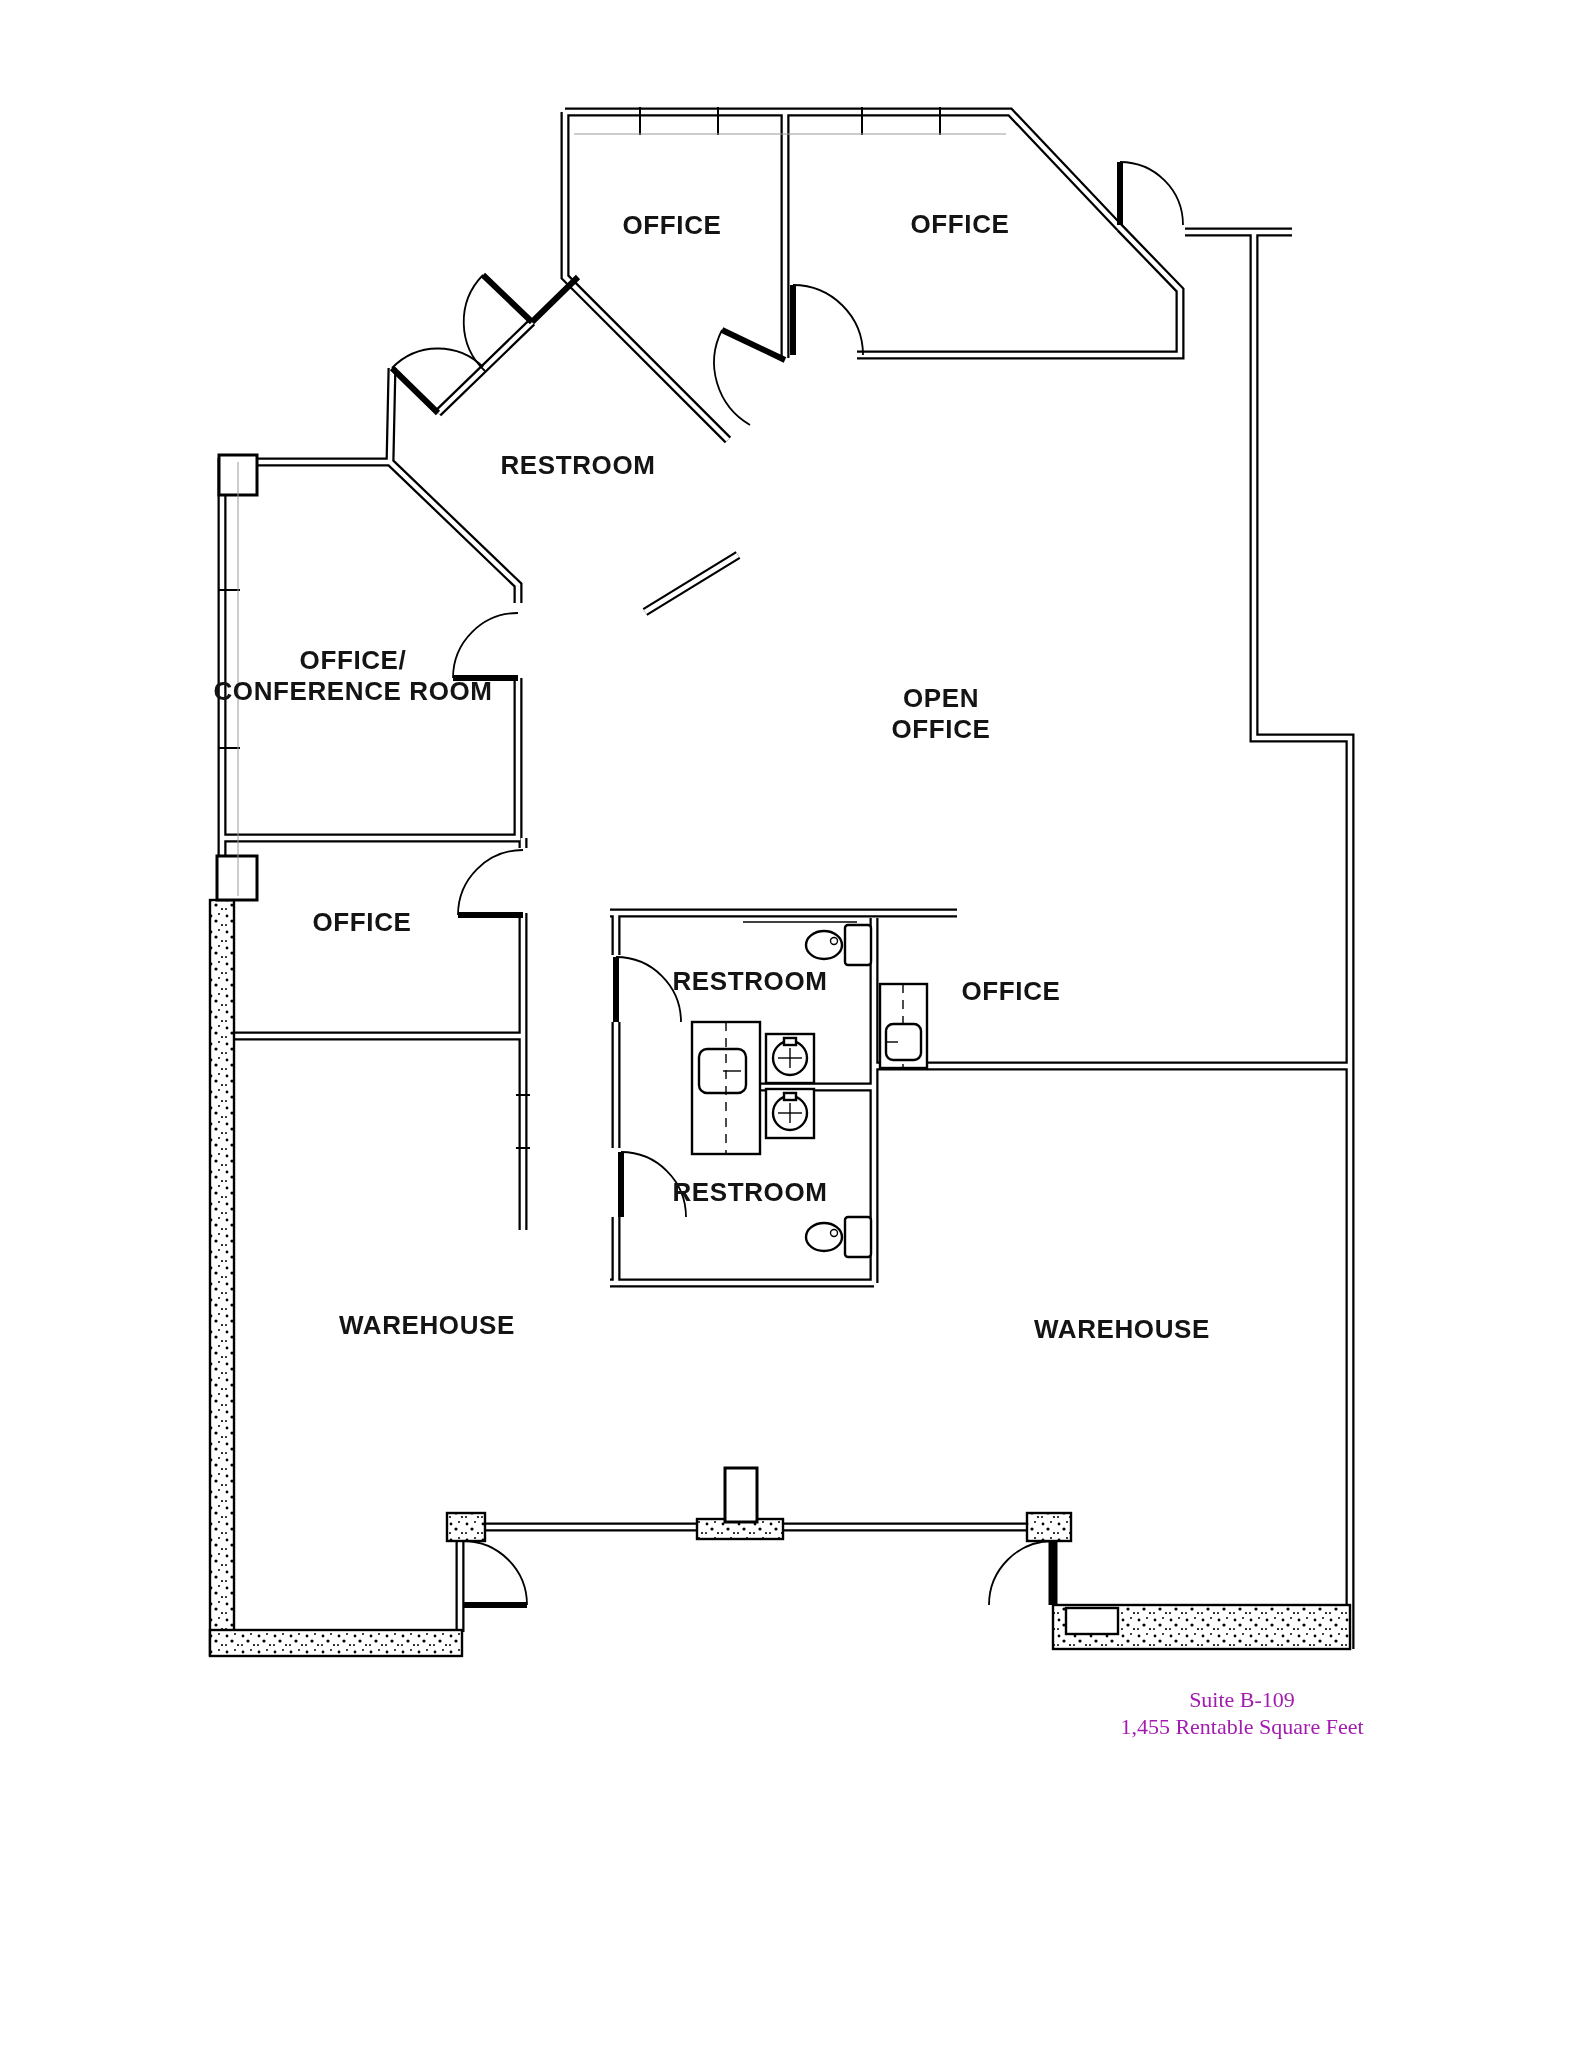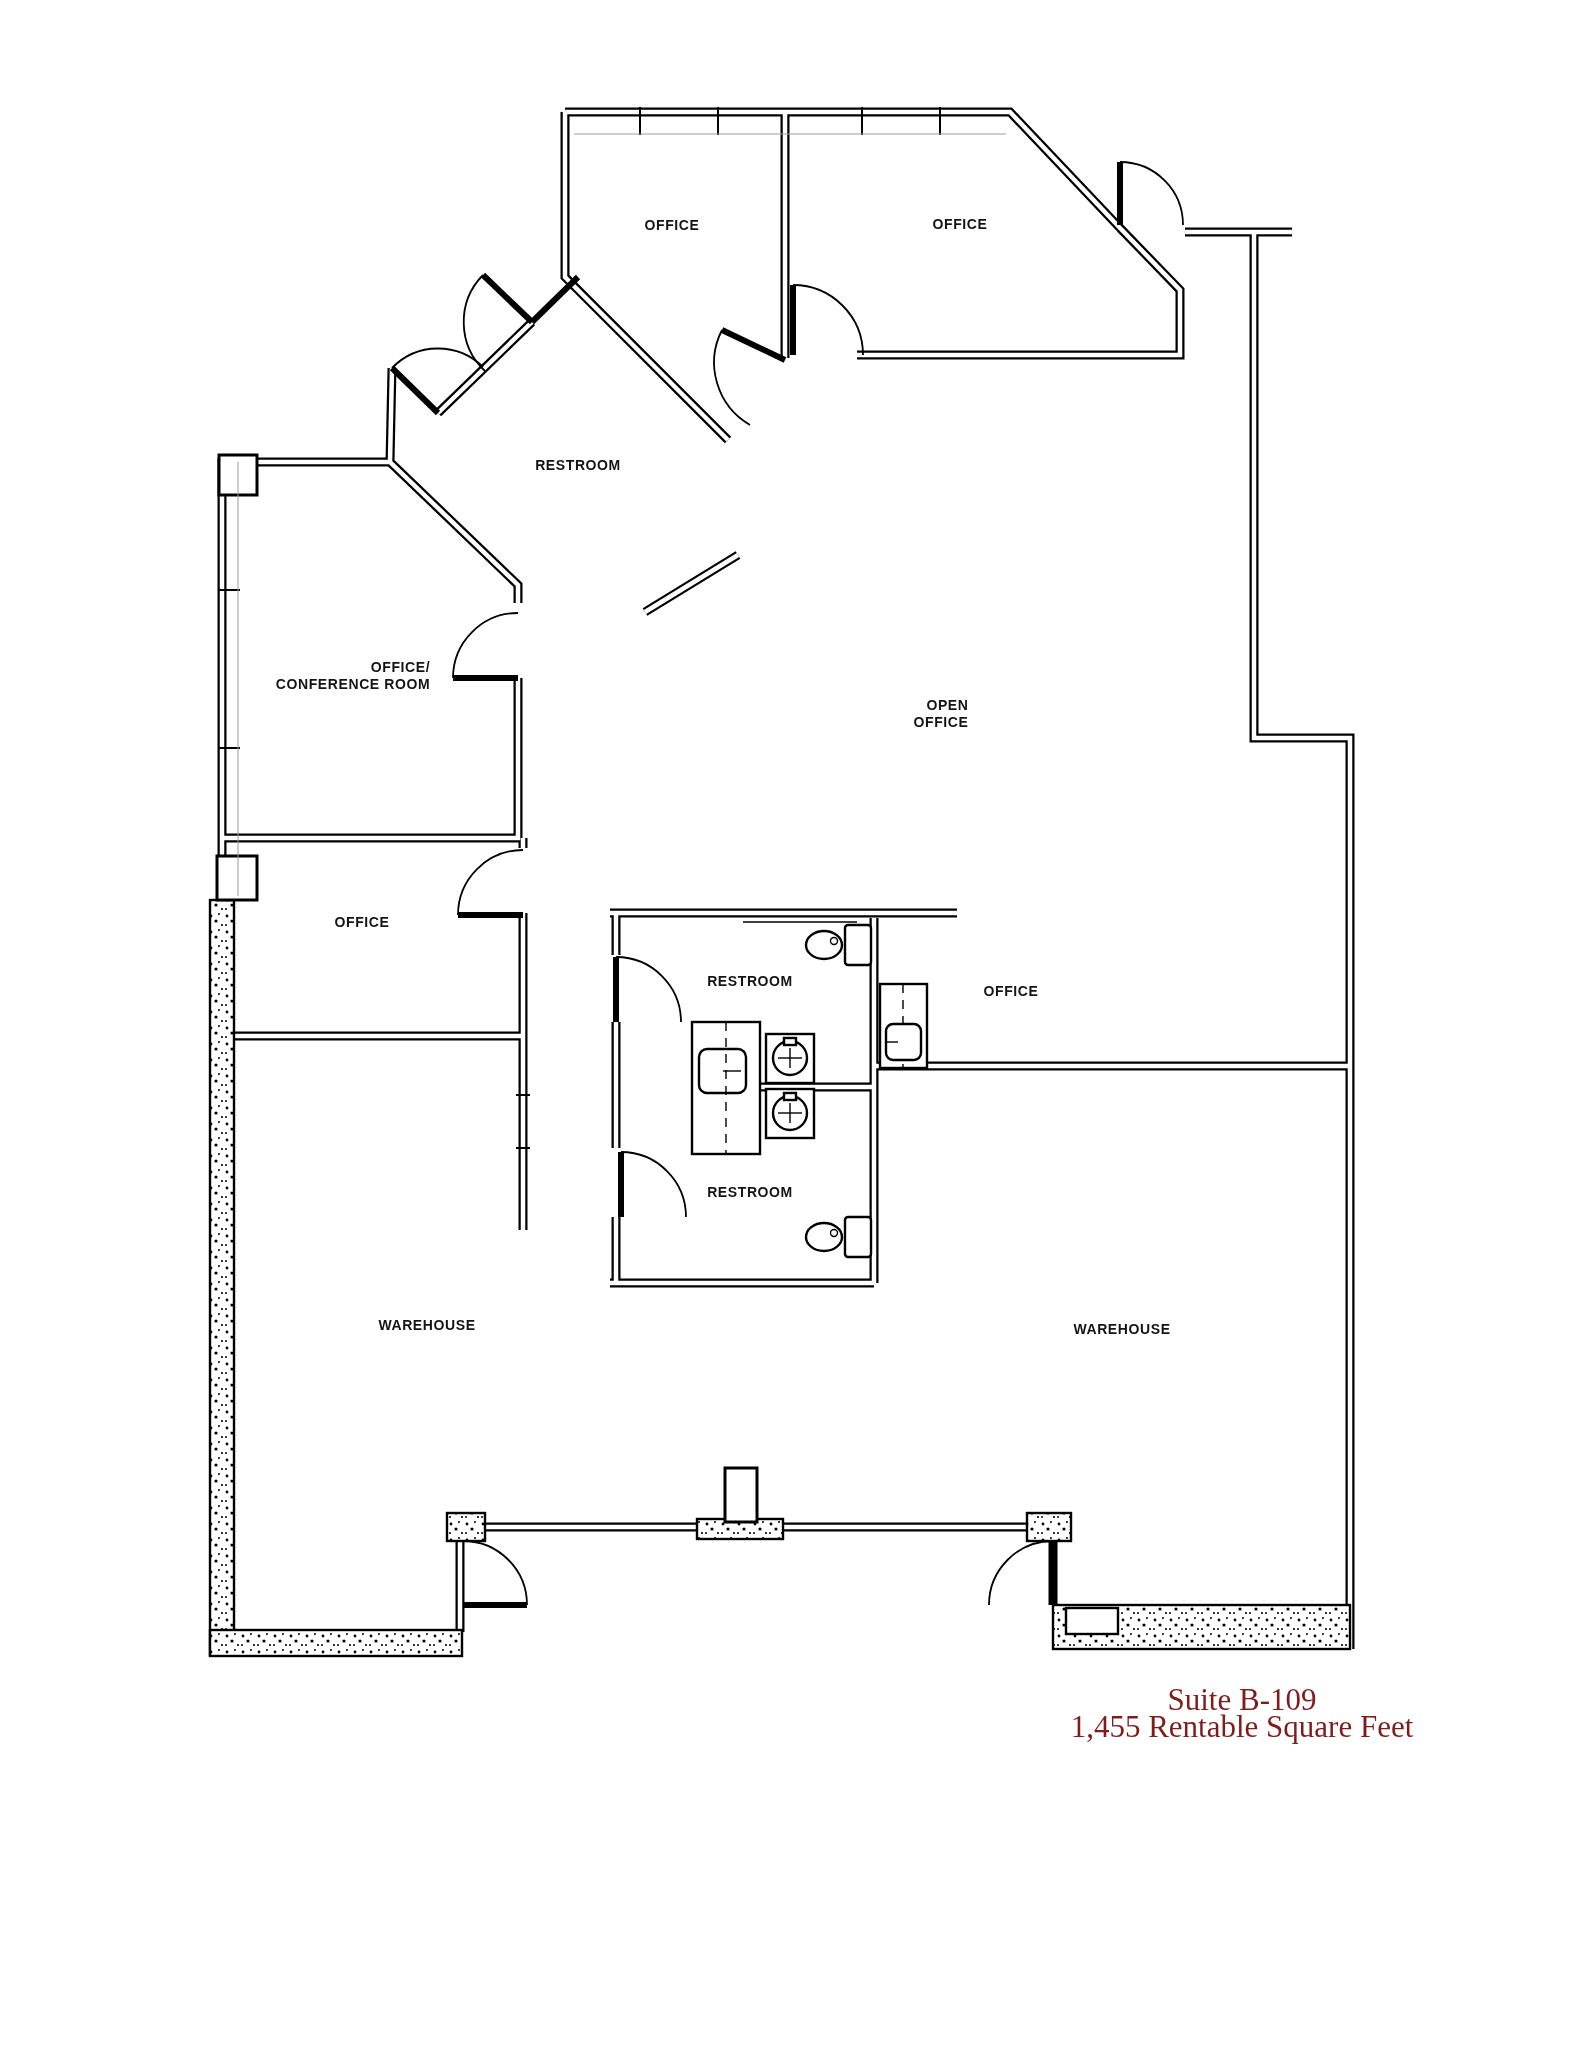--- a/index.html
+++ b/index.html
@@ -11,26 +11,26 @@
   .door-leaf{fill:none;stroke:#000;stroke-width:6;stroke-linecap:butt;}
   .door-arc{fill:none;stroke:#000;stroke-width:1.8;}
   .fix{fill:#fff;stroke:#000;stroke-width:2.4;}
   .fix-thin{fill:none;stroke:#000;stroke-width:1.4;}
   .dash{fill:none;stroke:#000;stroke-width:1.4;stroke-dasharray:9 7;}
   .stip{fill:url(#stipple);stroke:#000;stroke-width:2.4;}
   .tick{stroke:#000;stroke-width:2;}
   .hair{stroke:#9a9a9a;stroke-width:1;}
   .col{fill:#fff;stroke:#000;stroke-width:3;}
   .room-label{position:absolute;transform:translate(-50%,-50%);
-      font-weight:bold;font-size:14px;letter-spacing:.6px;color:#141414;
-      white-space:pre-line;text-align:right;line-height:1.18;}
+      font-weight:bold;font-size:26px;letter-spacing:.6px;color:#141414;
+      white-space:pre-line;text-align:center;line-height:1.18;}
   .suite-info{position:absolute;left:1242px;top:1686px;transform:translateX(-50%);
-      text-align:center;color:#7f1d1d;
+      text-align:center;color:#a21caf;
       font-family:"Liberation Serif","DejaVu Serif",serif;
-      font-size:31px;line-height:27px;}
+      font-size:22px;line-height:27px;}
   .suite-info .blk{margin:0 0 26px 0;}
   .suite-info div{white-space:nowrap;}
 </style>
 </head>
 <body>
 
 <div id="canvas">
 
   <svg id="plan-svg" width="1583" height="2048" viewBox="0 0 1583 2048">
     <defs>

